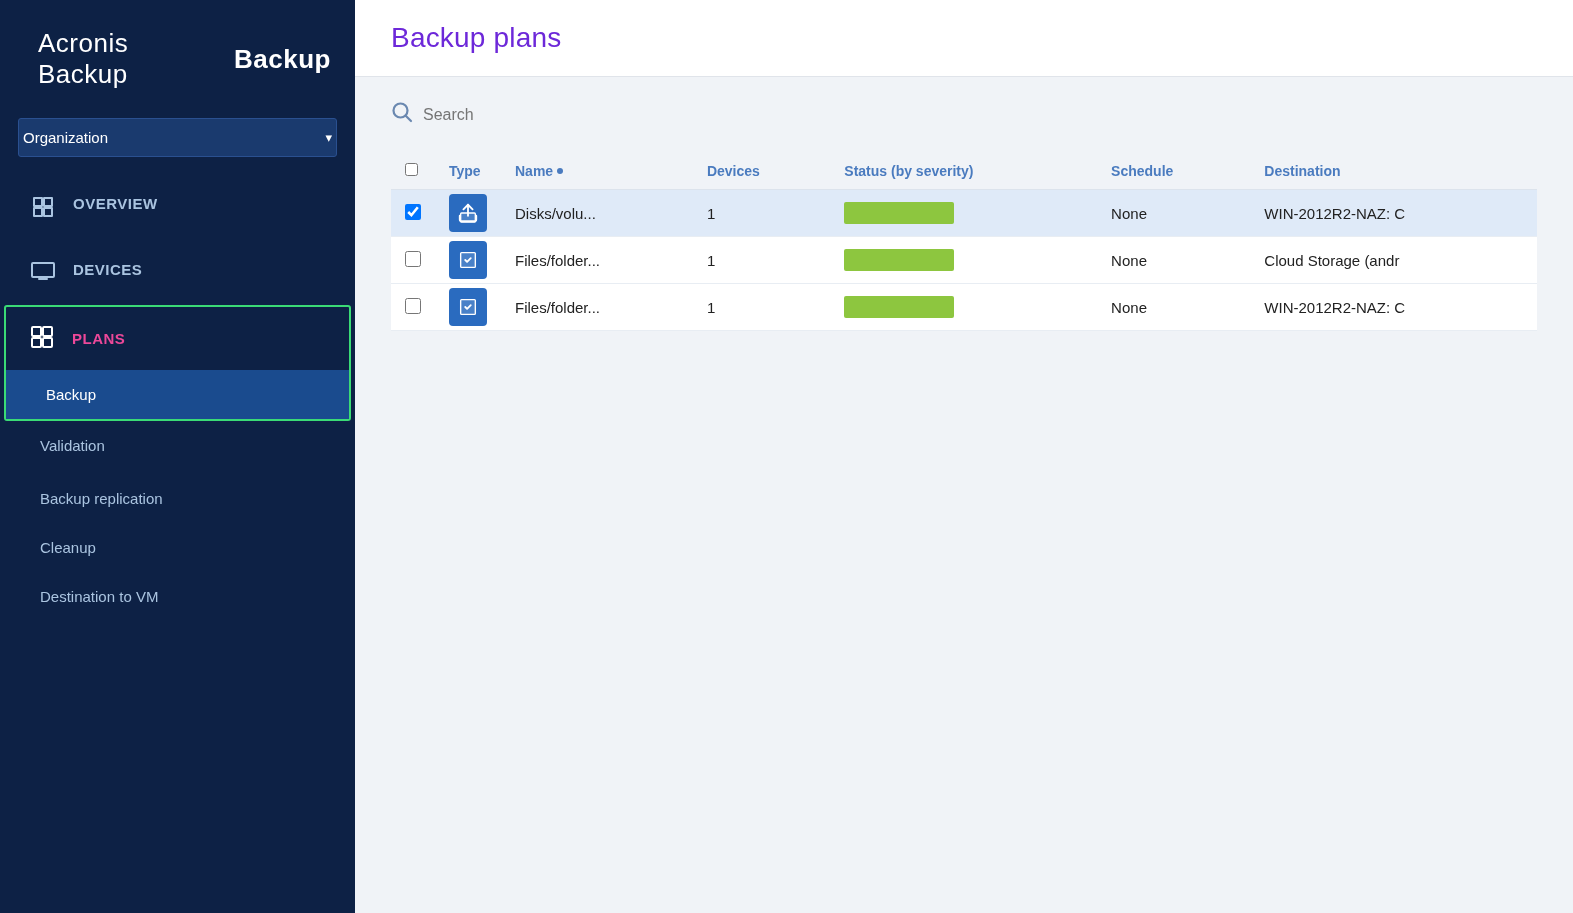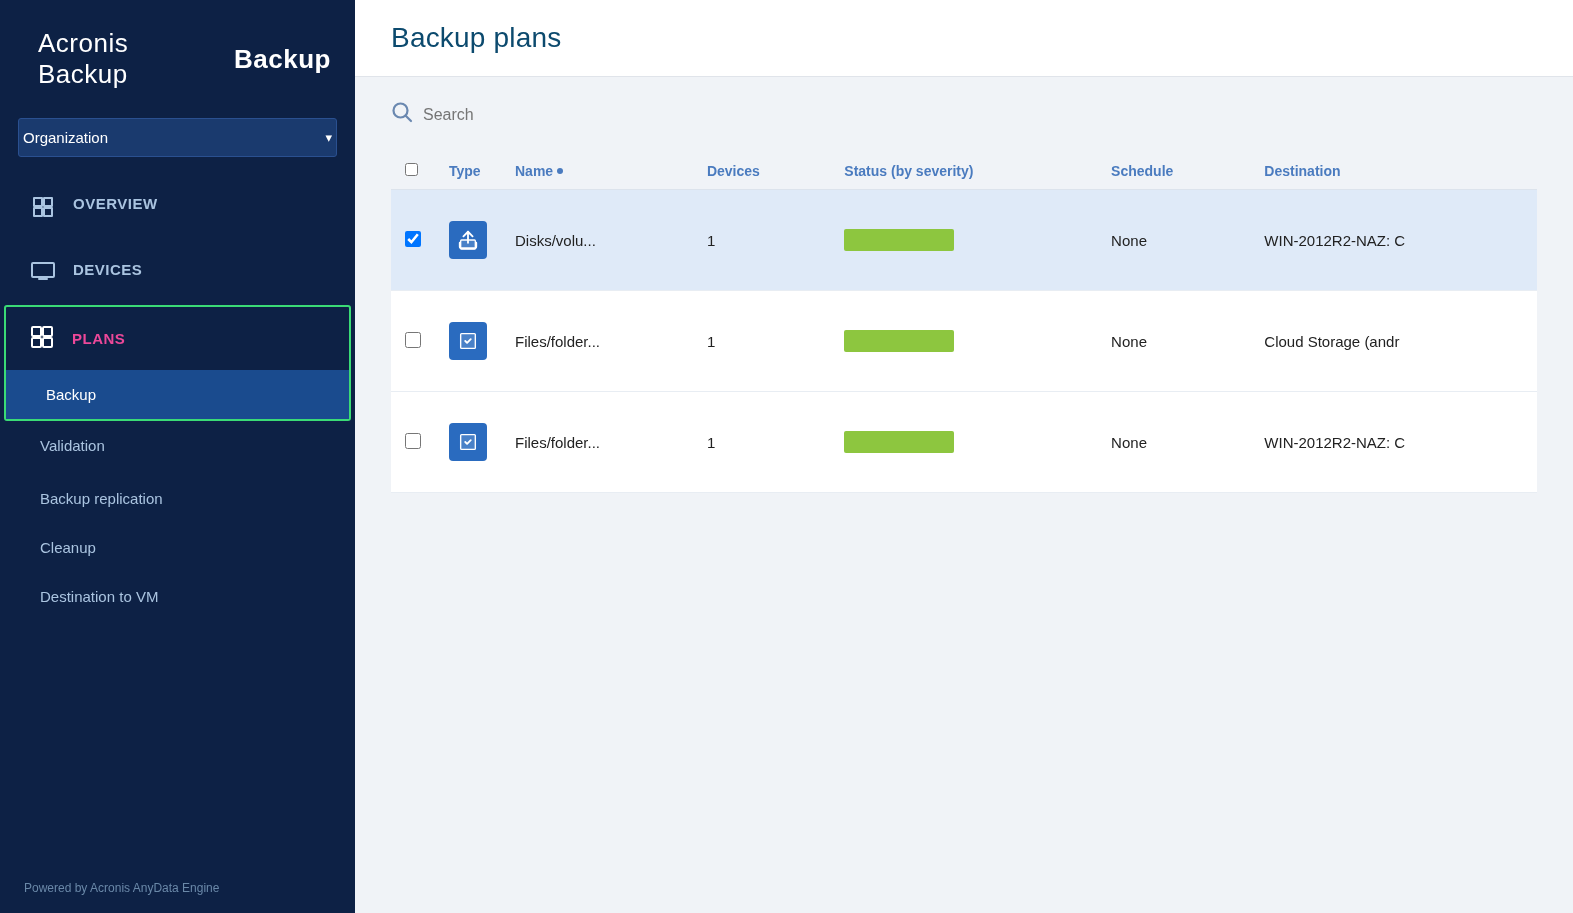--- a/index.html
+++ b/index.html
@@ -107,21 +107,21 @@
     }
 
     .main-header {
       background: #fff;
       padding: 22px 36px;
       border-bottom: 1px solid #e0e4ea;
     }
     .main-header h1 {
       font-size: 28px;
       font-weight: 300;
-      color: #0c4a6e;
+      color: #6d28d9;
       letter-spacing: 0.2px;
     }
 
     .main-body {
       flex: 1;
       padding: 24px 36px;
       overflow: auto;
     }
 
     .search-bar {
@@ -164,21 +164,21 @@
     .plans-table thead th.col-checkbox { width: 36px; }
     .plans-table thead th.col-type { width: 56px; }
 
     .plans-table tbody tr {
       background: #fff;
       border-bottom: 1px solid #e8edf3;
       transition: background 0.1s;
     }
     .plans-table tbody tr.row-selected { background: #dfeaf8; }
     .plans-table tbody td {
-      padding: 31px 14px;
+      padding: 4px 14px;
       font-size: 15px;
       color: #222;
       vertical-align: middle;
     }
     .plans-table tbody td.col-checkbox { width: 36px; }
 
     .checkbox-cell input[type="checkbox"] {
       width: 16px; height: 16px; cursor: pointer;
     }
 
@@ -267,23 +267,20 @@
   <div class="sidebar-sub-item" style="margin-top:4px;">
     <span>Backup replication</span>
   </div>
   <div class="sidebar-sub-item">
     <span>Cleanup</span>
   </div>
   <div class="sidebar-sub-item">
     <span>Destination to VM</span>
   </div>
 
-  <div class="sidebar-footer">
-    <span>Powered by Acronis AnyData Engine</span>
-  </div>
 </aside>
 
 <main class="main-content">
 
   <div class="main-header">
     <h1>Backup plans</h1>
   </div>
 
   <div class="main-body">
 

